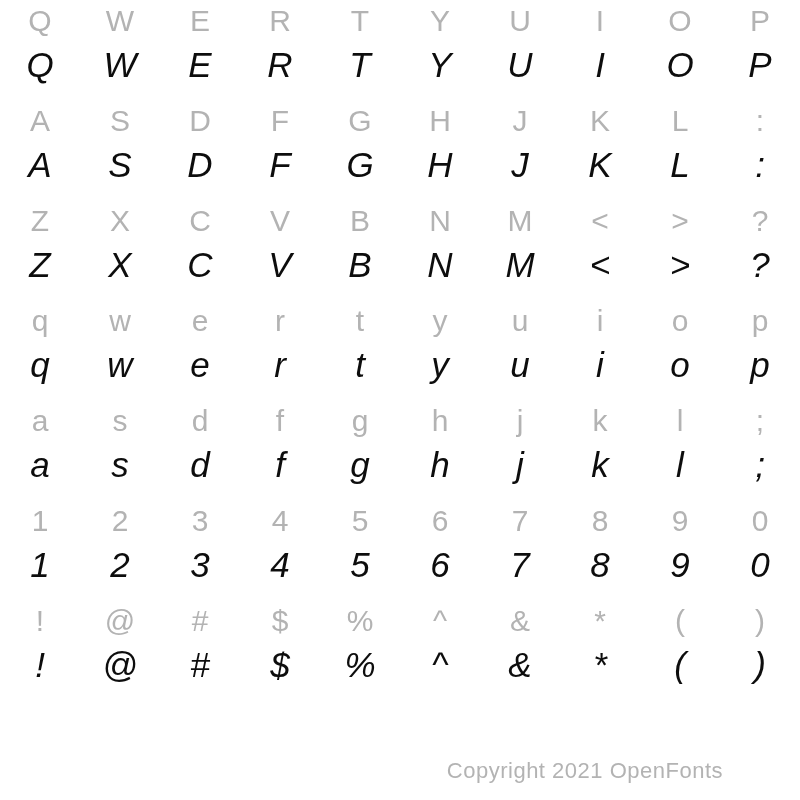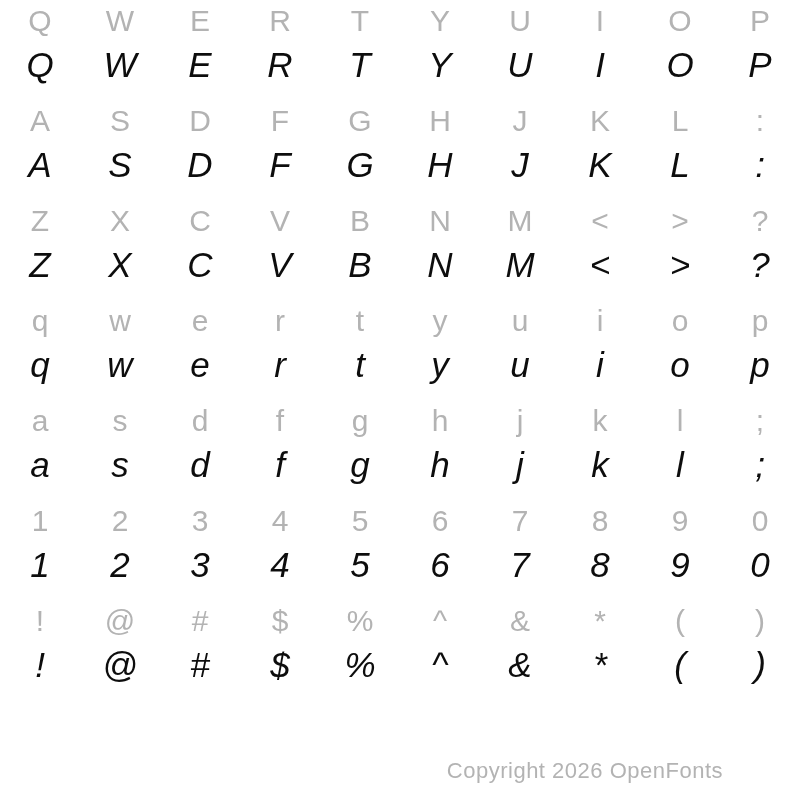--- a/index.html
+++ b/index.html
@@ -239,14 +239,14 @@
           <span class="cell">$</span>
           <span class="cell">%</span>
           <span class="cell">^</span>
           <span class="cell">&amp;</span>
           <span class="cell">*</span>
           <span class="cell">(</span>
           <span class="cell">)</span>
         </div>
       </div>
     </div>
-  <div class="footer">Copyright 2026 OpenFonts</div>
+  <div class="footer">Copyright 2021 OpenFonts</div>
 </div>
 
 </body></html>

